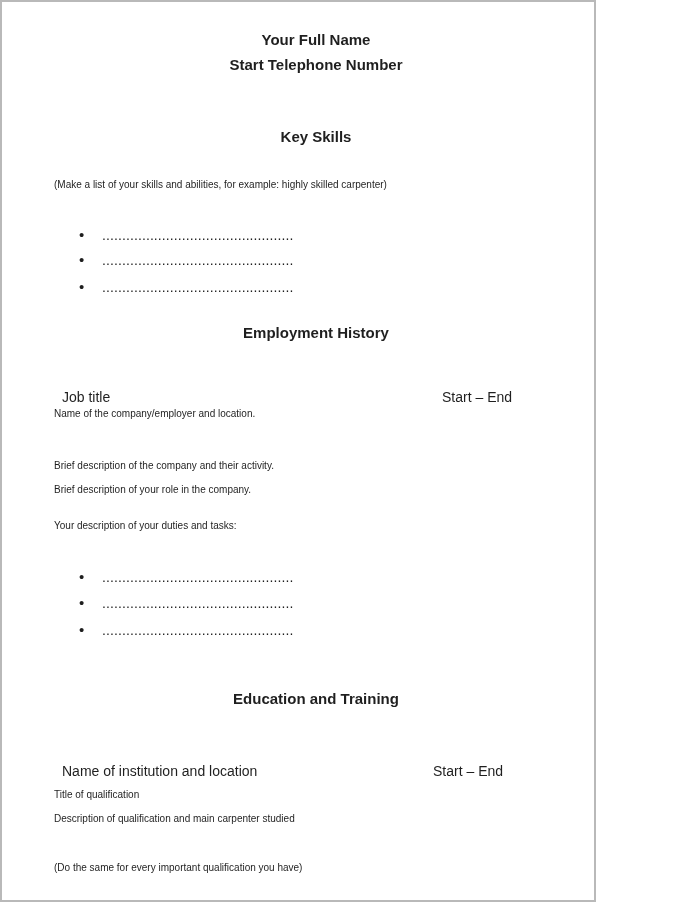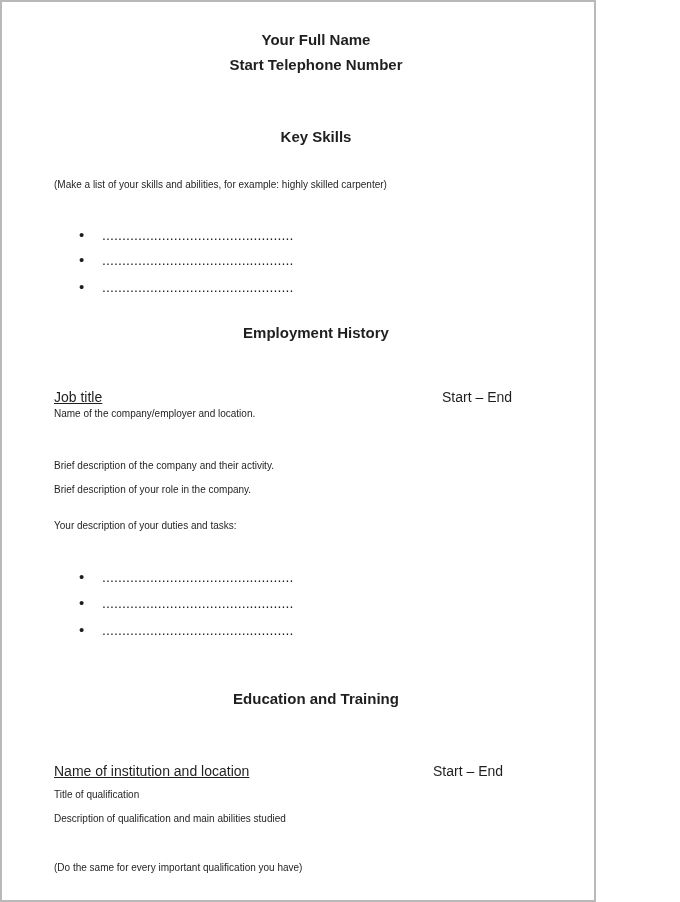--- a/index.html
+++ b/index.html
@@ -39,21 +39,21 @@
   }
   .row {
     position: absolute;
     left: 0;
     right: 0;
     height: 20px;
     font-size: 14px;
     line-height: 20px;
     white-space: nowrap;
   }
-  .row .label { position: absolute; left: 52px; text-decoration: underline; }
+  .row .label { position: absolute; left: 60px; }
   .row .tab-emp { position: absolute; left: 440px; }
   .row .tab-edu { position: absolute; left: 431px; }
   .bullet-row {
     position: absolute;
     left: 0;
     right: 0;
     height: 20px;
     font-size: 14px;
     line-height: 20px;
     white-space: nowrap;
@@ -121,16 +121,16 @@
   </div>
 
   <div class="line center bold" style="top:687px">Education and Training</div>
 
   <div class="row" style="top:759px">
     <span class="label">Name of institution and location</span>
     <span class="tab-edu">Start – End</span>
   </div>
 
   <div class="line" style="top:783px">Title of qualification</div>
-  <div class="line" style="top:807px">Description of qualification and main abilities studied</div>
+  <div class="line" style="top:807px">Description of qualification and main carpenter studied</div>
   <div class="line" style="top:856px">(Do the same for every important qualification you have)</div>
 
 </div>
 
 </body></html>

